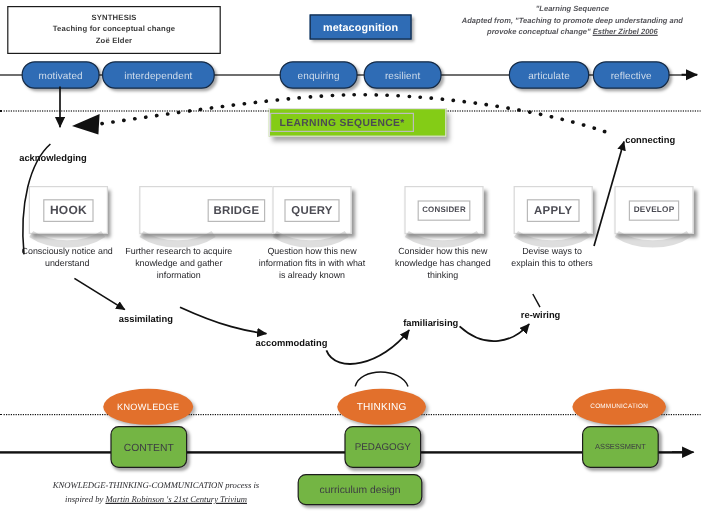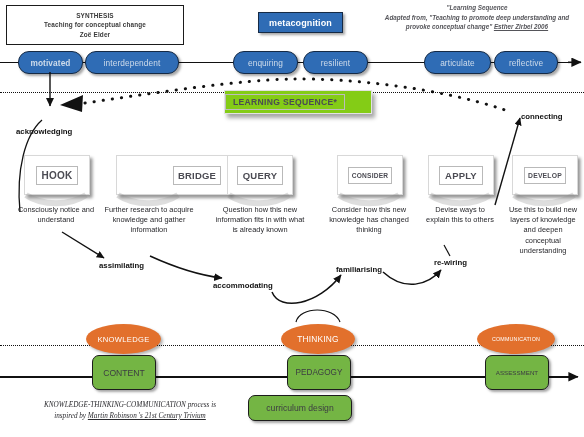--- a/index.html
+++ b/index.html
@@ -82,21 +82,21 @@
   <div id="citation" class="abs">
     <div>"Learning Sequence</div>
     <div>Adapted from, "Teaching to promote deep understanding and</div>
     <div><span>provoke conceptual change" </span><u>Esther Zirbel 2006</u></div>
   </div>
 
   <div class="pill meta" style="left:258px;top:12px;width:83px;height:19px;">metacognition</div>
 
   <div class="hline" style="left:0px;top:61.5px;width:576px;"></div>
 
-  <div class="pill" style="left:18px;top:51px;width:63px;height:21px;font-weight:bold;">motivated</div>
+  <div class="pill" style="left:18px;top:51px;width:63px;height:21px;">motivated</div>
   <div class="pill" style="left:85px;top:51px;width:92px;height:21px;">interdependent</div>
   <div class="pill" style="left:233px;top:51px;width:63px;height:21px;">enquiring</div>
   <div class="pill" style="left:303px;top:51px;width:63px;height:21px;">resilient</div>
   <div class="pill" style="left:424px;top:51px;width:65px;height:21px;">articulate</div>
   <div class="pill" style="left:494px;top:51px;width:62px;height:21px;">reflective</div>
 
   <div class="dotline" style="left:0px;top:92px;width:584px;"></div>
 
   <div id="seq-label">
     <span>LEARNING SEQUENCE*</span>
@@ -131,21 +131,20 @@
 
   <div class="step" style="left:512px;top:155px;width:64px;height:38px;">
     <span style="font-size:6.8px;padding:4px 3px;">DEVELOP</span>
     </div>
 
   <div class="desc" style="left:14px;top:205px;width:84px;">Consciously notice and understand</div>
   <div class="desc" style="left:102px;top:205px;width:94px;">Further research to acquire knowledge and gather information</div>
   <div class="desc" style="left:213px;top:205px;width:94px;">Question how this new information fits in with what is already known</div>
   <div class="desc" style="left:322px;top:205px;width:94px;">Consider how this new knowledge has changed thinking</div>
   <div class="desc" style="left:424px;top:205px;width:72px;">Devise ways to explain this to others</div>
-  <div class="desc" style="left:505px;top:205px;width:76px;">Use this to build new layers of knowledge and deepen conceptual understanding</div>
 
   <div class="dotline" style="left:0px;top:345px;width:584px;"></div>
 
   <div class="hline" style="left:0px;top:376px;width:575px;"></div>
 
   <div class="ell" style="left:86px;top:324px;width:75px;height:30px;font-size:7.6px;letter-spacing:.3px;">KNOWLEDGE</div>
   <div class="ell" style="left:281px;top:324px;width:74px;height:30px;font-size:8.4px;letter-spacing:.2px;">THINKING</div>
   <div class="ell" style="left:477px;top:324px;width:78px;height:30px;font-size:5.3px;letter-spacing:.2px;">COMMUNICATION</div>
 
   <div class="grn" style="left:92px;top:355px;width:62px;height:33px;font-size:8.6px;">CONTENT</div>

